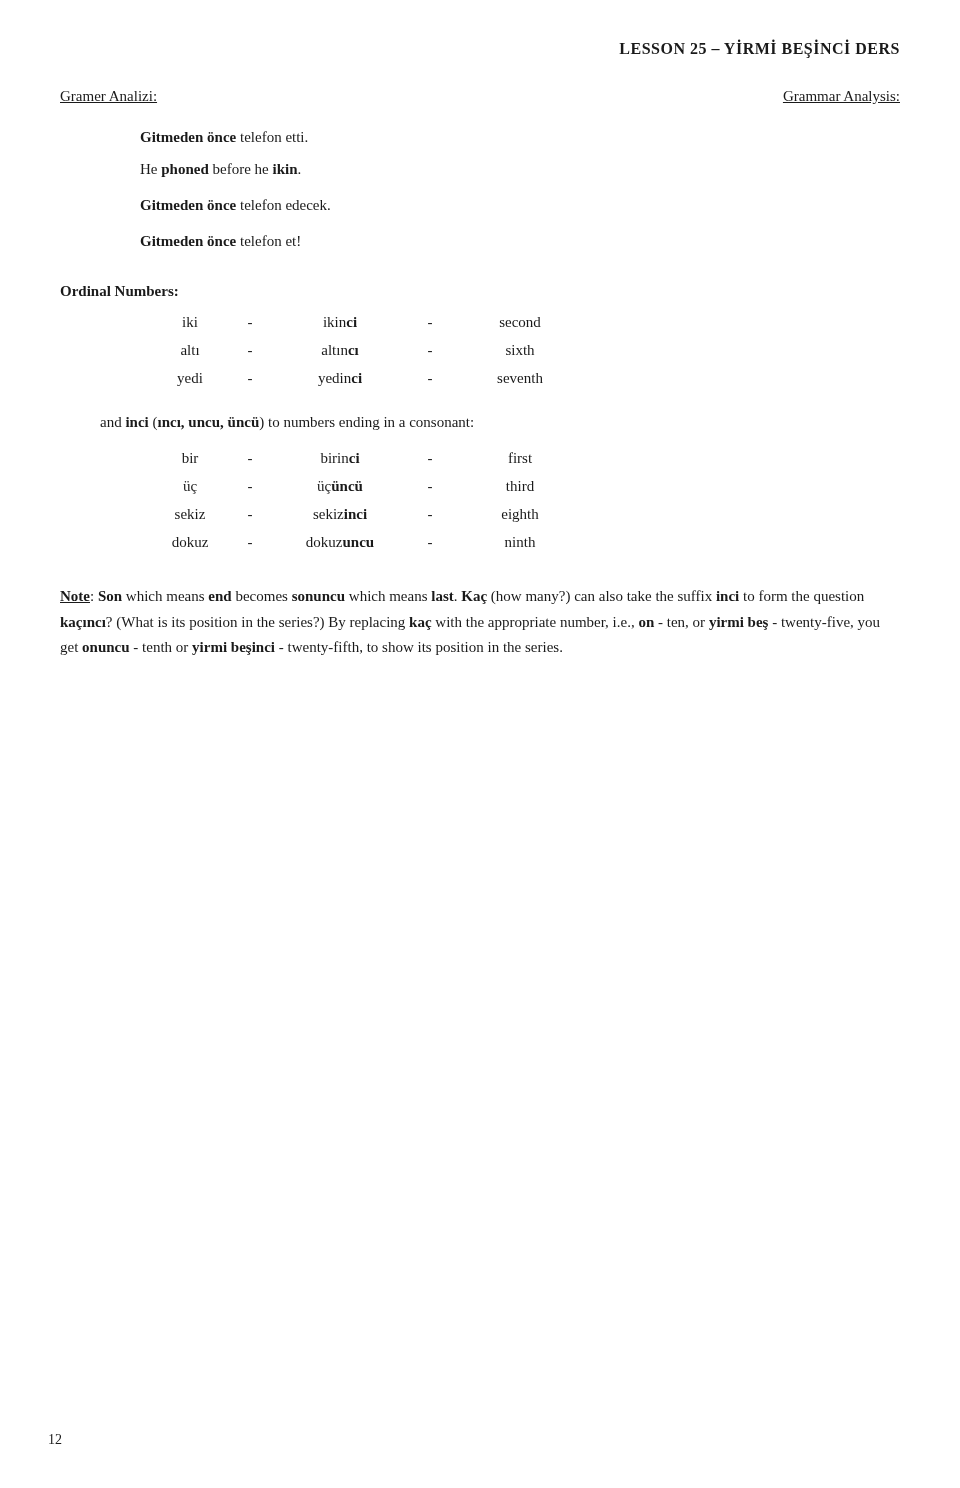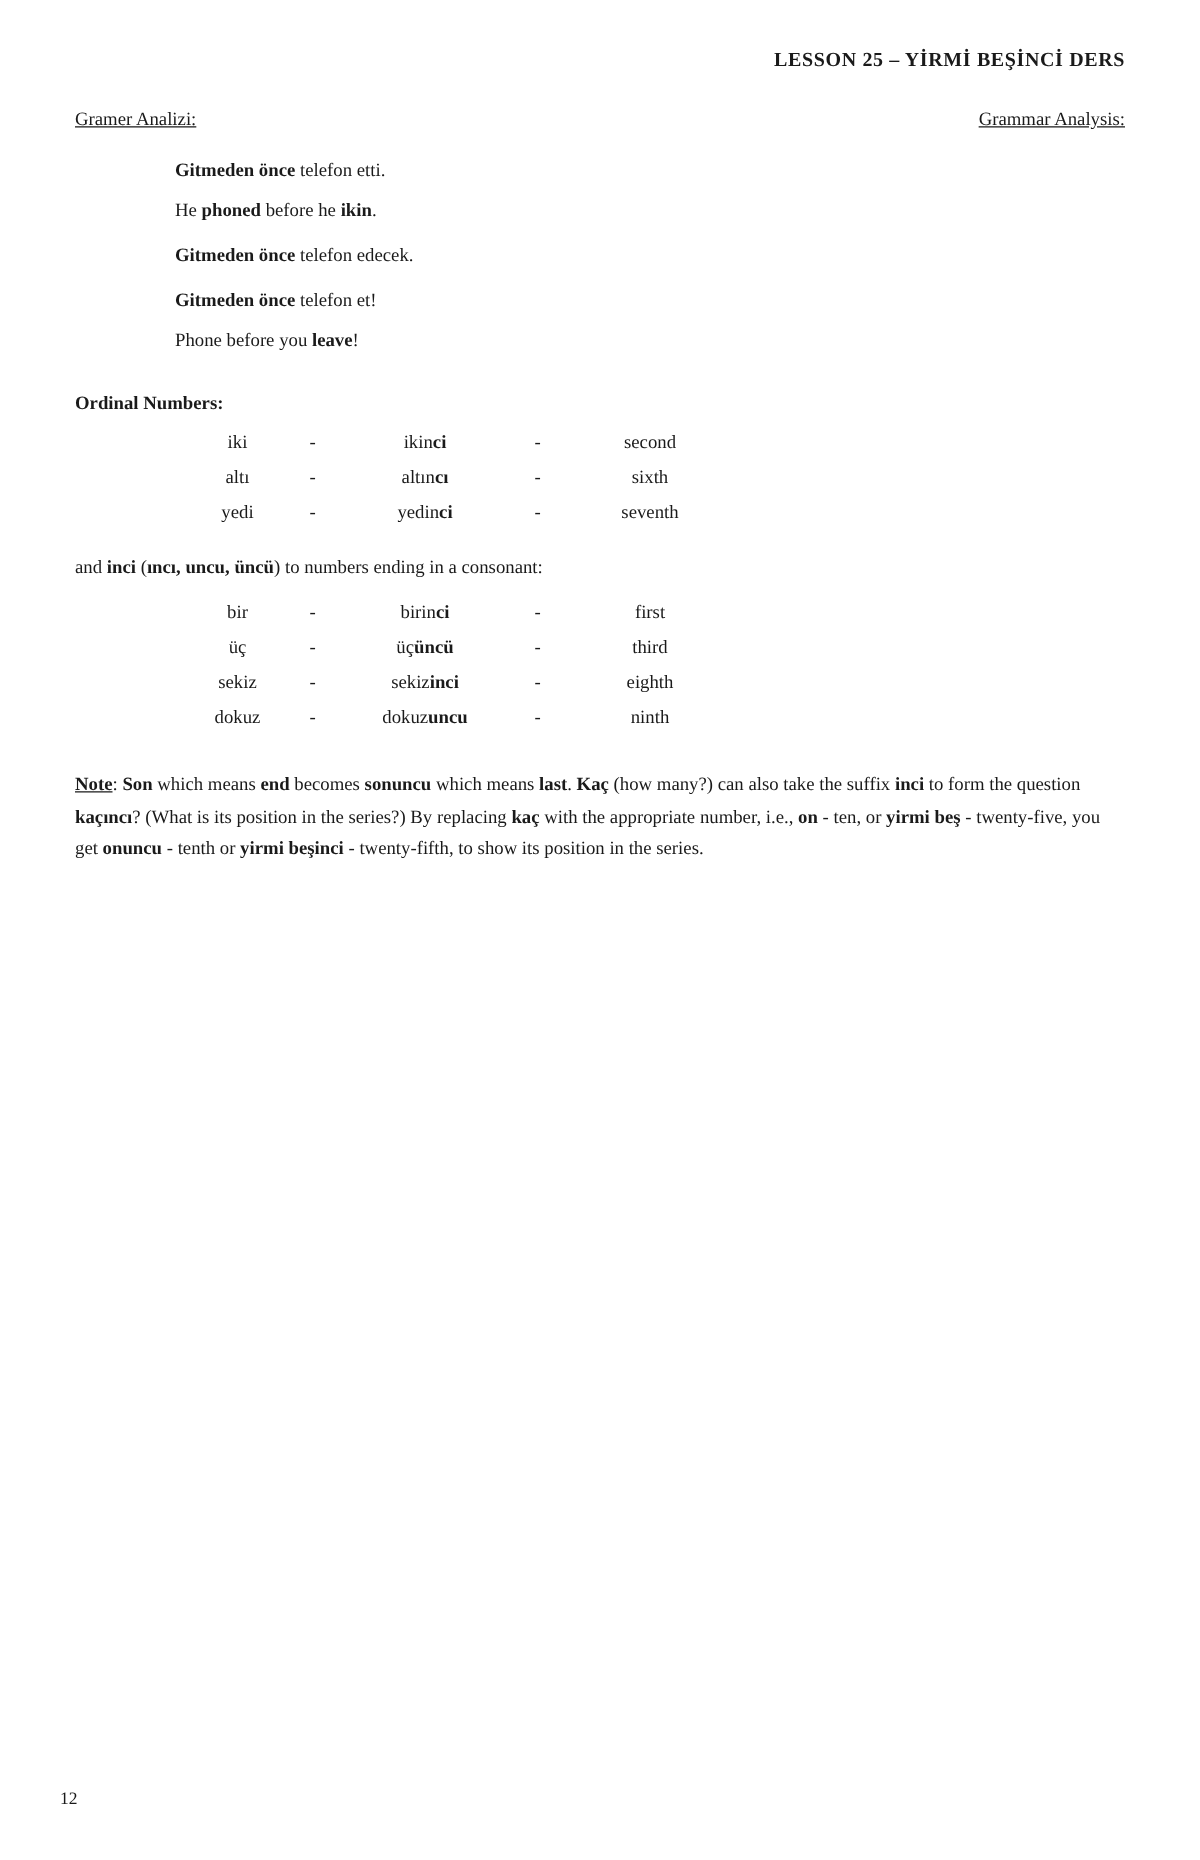--- a/index.html
+++ b/index.html
@@ -100,20 +100,21 @@
       font-size: 15px;
       line-height: 1.6;
       text-align: center;
     }
 
     .ordinal-row span {
       display: inline-block;
     }
 
     .consonant-section {
+      margin-left: 40px;
       margin-bottom: 12px;
       font-size: 15px;
       line-height: 1.6;
     }
 
     .note-section {
       margin-top: 30px;
       font-size: 15px;
       line-height: 1.7;
     }
@@ -153,23 +154,20 @@
     He <span class="bold-text">phoned</span> before he <span class="bold-text">ikin</span>.
   </p>
 
   <p style="margin-top:12px;">
     <span class="bold-text">Gitmeden önce</span> telefon edecek.
   </p>
 
   <p style="margin-top:12px;">
     <span class="bold-text">Gitmeden önce</span> telefon et!
   </p>
-  <p>
-    Phone before you <span class="bold-text">leave</span>!
-  </p>
 </div>
 
 <div class="ordinal-section">
   <div class="ordinal-heading">
     <span>Ordinal Numbers:</span>
   </div>
 
 
   <div class="ordinal-table">
     <div class="ordinal-row">

